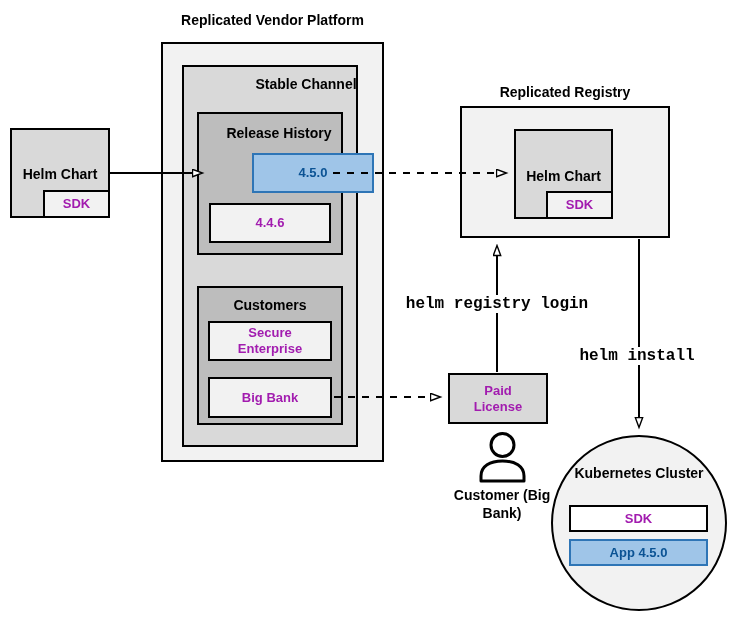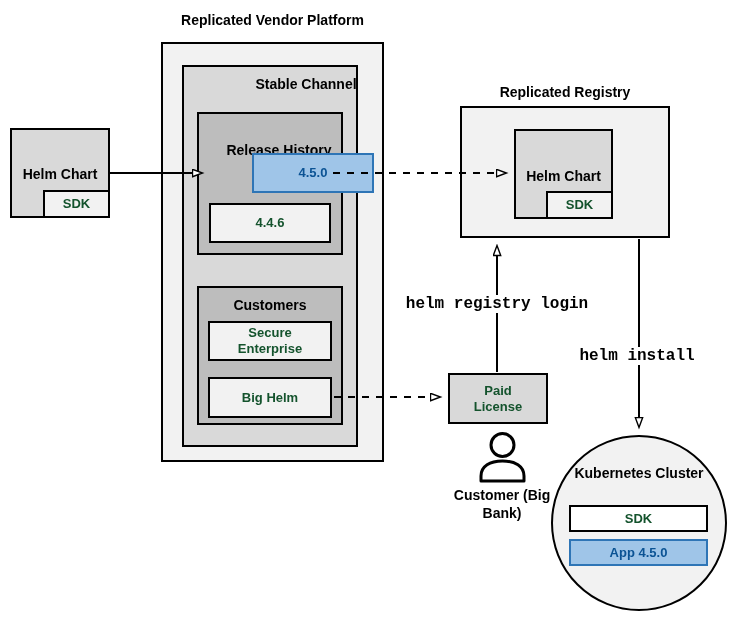--- a/index.html
+++ b/index.html
@@ -2,21 +2,21 @@
 <html style="--highlight-fill: #9FC5E8; --highlight-border: #2E75B6; --highlight-text: #0B5394; --gray-light: #F2F2F2; --gray-mid: #D9D9D9; --gray-dark: #BDBDBD;"><head>
 <meta charset="utf-8">
 <style>
   html,body{margin:0;padding:0;background:#fff;}
   body{font-family:"Liberation Sans","DejaVu Sans",sans-serif;}
   .canvas{position:relative;width:747px;height:634px;background:#fff;overflow:hidden;}
   .box{position:absolute;box-sizing:border-box;border:2px solid #000;}
   .lbl{position:absolute;box-sizing:border-box;font-weight:700;font-size:14px;color:#000;
        text-align:center;line-height:1.2;}
   .flexc{display:flex;align-items:center;justify-content:center;font-weight:700;
-         font-size:13px;color:#14532d;text-align:center;line-height:1.2;}
+         font-size:13px;color:#a21caf;text-align:center;line-height:1.2;}
   .fill-lightest{background:var(--gray-light,#F2F2F2);}
   .fill-mid{background:var(--gray-mid,#D9D9D9);}
   .fill-dark{background:var(--gray-dark,#BDBDBD);}
   .fill-white{background:#FFFFFF;}
   .blue{background:var(--highlight-fill,#9FC5E8);border-color:var(--highlight-border,#2E75B6);
         color:var(--highlight-text,#0B5394);}
   .circle{border-radius:50%;}
   .cmd{position:absolute;font-family:"Liberation Mono","DejaVu Sans Mono",monospace;
        font-weight:700;font-size:16px;color:#000;background:#fff;padding:0 6px;
        transform:translateX(-50%);white-space:nowrap;z-index:21;}
@@ -28,32 +28,32 @@
 
 <div class="canvas">
 
   <div class="lbl" style="left:161px;top:12px;width:223px;">Replicated Vendor Platform</div>
   <div class="box fill-lightest" style="left:161px;top:42px;width:223px;height:420px;"></div>
 
   <div class="box fill-mid" style="left:182px;top:65px;width:176px;height:382px;"></div>
   <div class="lbl" style="left:182px;top:76px;width:176px;margin-left:36px;">Stable Channel</div>
 
   <div class="box fill-dark" style="left:197px;top:112px;width:146px;height:143px;"></div>
-  <div class="lbl" style="left:197px;top:142px;width:164px;">Release History</div>
+  <div class="lbl" style="left:197px;top:125px;width:164px;">Release History</div>
 
   <div class="box blue flexc" style="left:209px;top:153px;width:122px;height:40px;margin-left:43px;">4.5.0</div>
   <div class="box fill-lightest flexc" style="left:209px;top:203px;width:122px;height:40px;">4.4.6</div>
 
   <div class="box fill-dark" style="left:197px;top:286px;width:146px;height:139px;"></div>
   <div class="lbl" style="left:197px;top:297px;width:146px;">Customers</div>
 
   <div class="box fill-lightest flexc" style="left:208px;top:321px;width:124px;height:40px;">
     <span style="width:72px;">Secure Enterprise</span>
   </div>
-  <div class="box fill-lightest flexc" style="left:208px;top:377px;width:124px;height:41px;">Big Helm</div>
+  <div class="box fill-lightest flexc" style="left:208px;top:377px;width:124px;height:41px;">Big Bank</div>
 
   <div class="box fill-mid" style="left:10px;top:128px;width:100px;height:90px;"></div>
   <div class="lbl" style="left:10px;top:166px;width:100px;">Helm Chart</div>
   <div class="box fill-lightest flexc" style="left:43px;top:190px;width:67px;height:28px;">SDK</div>
 
   <div class="lbl" style="left:460px;top:84px;width:210px;">Replicated Registry</div>
   <div class="box fill-lightest" style="left:460px;top:106px;width:210px;height:132px;"></div>
   <div class="box fill-mid" style="left:514px;top:129px;width:99px;height:90px;"></div>
   <div class="lbl" style="left:514px;top:168px;width:99px;">Helm Chart</div>
   <div class="box fill-lightest flexc" style="left:546px;top:191px;width:67px;height:28px;">SDK</div>

